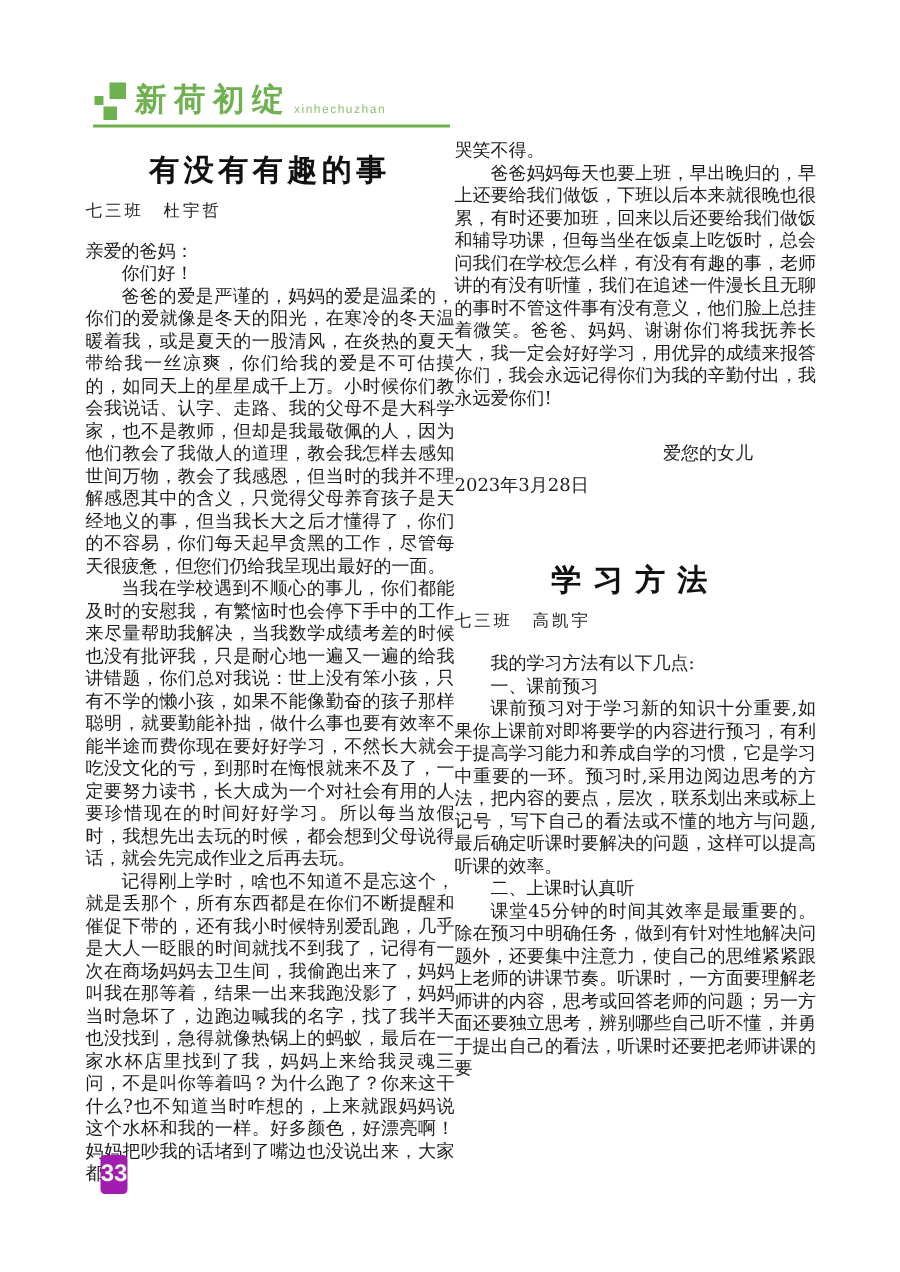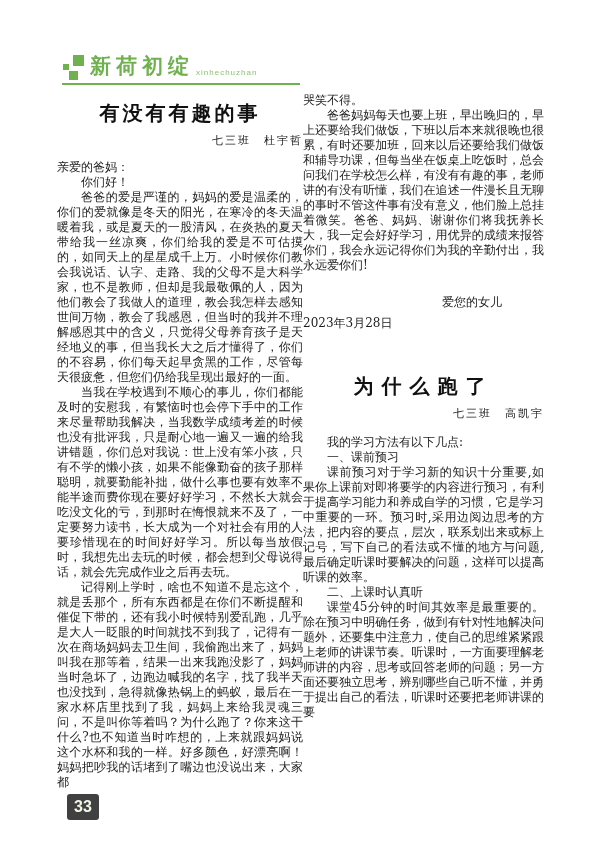--- a/index.html
+++ b/index.html
@@ -31,30 +31,30 @@
   .col p{margin:0;}
   .col-left{left:57px;top:100px;width:246px;}
   .col-right{left:303px;top:93px;width:241px;}
   .indent{text-indent:2em;}
   h1.article-title{
     margin:0 0 8px 0;text-align:center;font-size:20px;line-height:26px;
     font-weight:bold;letter-spacing:3px;color:#111;
   }
   h1.article-title.t2{letter-spacing:8px;margin-top:42px;}
   .byline{
-    text-align:right;font-size:11px;line-height:14px;letter-spacing:2px;
+    text-align:left;font-size:11px;line-height:14px;letter-spacing:2px;
     margin:0 0 12px 0;color:#222;
   }
   .byline.b2{margin:6px 0 14px 0;}
   .signature{margin-top:22px;text-align:right;padding-right:42px;font-size:12px;line-height:15px;}
   .sig-date{margin-top:6px;text-align:left;padding-right:26px;font-size:12px;line-height:15px;}
   
   .pageno{
-    position:absolute;left:67px;top:794px;width:32px;height:26px;
-    background:#404040;border-radius:3px;color:#eef6e6;
+    position:absolute;left:67px;top:770px;width:18px;height:26px;
+    background:#a21caf;border-radius:3px;color:#eef6e6;
     font-family:"Liberation Sans","DejaVu Sans",sans-serif;
     font-size:16px;font-weight:bold;text-align:center;line-height:26px;
   }
 </style>
 </head>
 <body>
 
 <div class="page">
 
   <div class="header">
@@ -77,21 +77,21 @@
     <p class="indent">当我在学校遇到不顺心的事儿，你们都能及时的安慰我，有繁恼时也会停下手中的工作来尽量帮助我解决，当我数学成绩考差的时候也没有批评我，只是耐心地一遍又一遍的给我讲错题，你们总对我说：世上没有笨小孩，只有不学的懒小孩，如果不能像勤奋的孩子那样聪明，就要勤能补拙，做什么事也要有效率不能半途而费你现在要好好学习，不然长大就会吃没文化的亏，到那时在悔恨就来不及了，一定要努力读书，长大成为一个对社会有用的人要珍惜现在的时间好好学习。所以每当放假时，我想先出去玩的时候，都会想到父母说得话，就会先完成作业之后再去玩。</p>
     <p class="indent">记得刚上学时，啥也不知道不是忘这个，就是丢那个，所有东西都是在你们不断提醒和催促下带的，还有我小时候特别爱乱跑，几乎是大人一眨眼的时间就找不到我了，记得有一次在商场妈妈去卫生间，我偷跑出来了，妈妈叫我在那等着，结果一出来我跑没影了，妈妈当时急坏了，边跑边喊我的名字，找了我半天也没找到，急得就像热锅上的蚂蚁，最后在一家水杯店里找到了我，妈妈上来给我灵魂三问，不是叫你等着吗？为什么跑了？你来这干什么?也不知道当时咋想的，上来就跟妈妈说这个水杯和我的一样。好多颜色，好漂亮啊！妈妈把吵我的话堵到了嘴边也没说出来，大家都</p>
   </section>
 
   <section class="col col-right">
     <p>哭笑不得。</p>
     <p class="indent">爸爸妈妈每天也要上班，早出晚归的，早上还要给我们做饭，下班以后本来就很晚也很累，有时还要加班，回来以后还要给我们做饭和辅导功课，但每当坐在饭桌上吃饭时，总会问我们在学校怎么样，有没有有趣的事，老师讲的有没有听懂，我们在追述一件漫长且无聊的事时不管这件事有没有意义，他们脸上总挂着微笑。爸爸、妈妈、谢谢你们将我抚养长大，我一定会好好学习，用优异的成绩来报答你们，我会永远记得你们为我的辛勤付出，我永远爱你们!</p>
     <div class="signature">爱您的女儿</div>
     <div class="sig-date">2023年3月28日</div>
 
-    <h1 class="article-title t2">为什么跑了</h1>
+    <h1 class="article-title t2">学习方法</h1>
     <div class="byline b2">七三班　高凯宇</div>
     <p class="indent">我的学习方法有以下几点:</p>
     <p class="indent">一、课前预习</p>
     <p class="indent">课前预习对于学习新的知识十分重要,如果你上课前对即将要学的内容进行预习，有利于提高学习能力和养成自学的习惯，它是学习中重要的一环。预习时,采用边阅边思考的方法，把内容的要点，层次，联系划出来或标上记号，写下自己的看法或不懂的地方与问题,最后确定听课时要解决的问题，这样可以提高听课的效率。</p>
     <p class="indent">二、上课时认真听</p>
     <p class="indent">课堂45分钟的时间其效率是最重要的。除在预习中明确任务，做到有针对性地解决问题外，还要集中注意力，使自己的思维紧紧跟上老师的讲课节奏。听课时，一方面要理解老师讲的内容，思考或回答老师的问题；另一方面还要独立思考，辨别哪些自己听不懂，并勇于提出自己的看法，听课时还要把老师讲课的要</p>
   </section>
 
   <div class="pageno">33</div>
 

